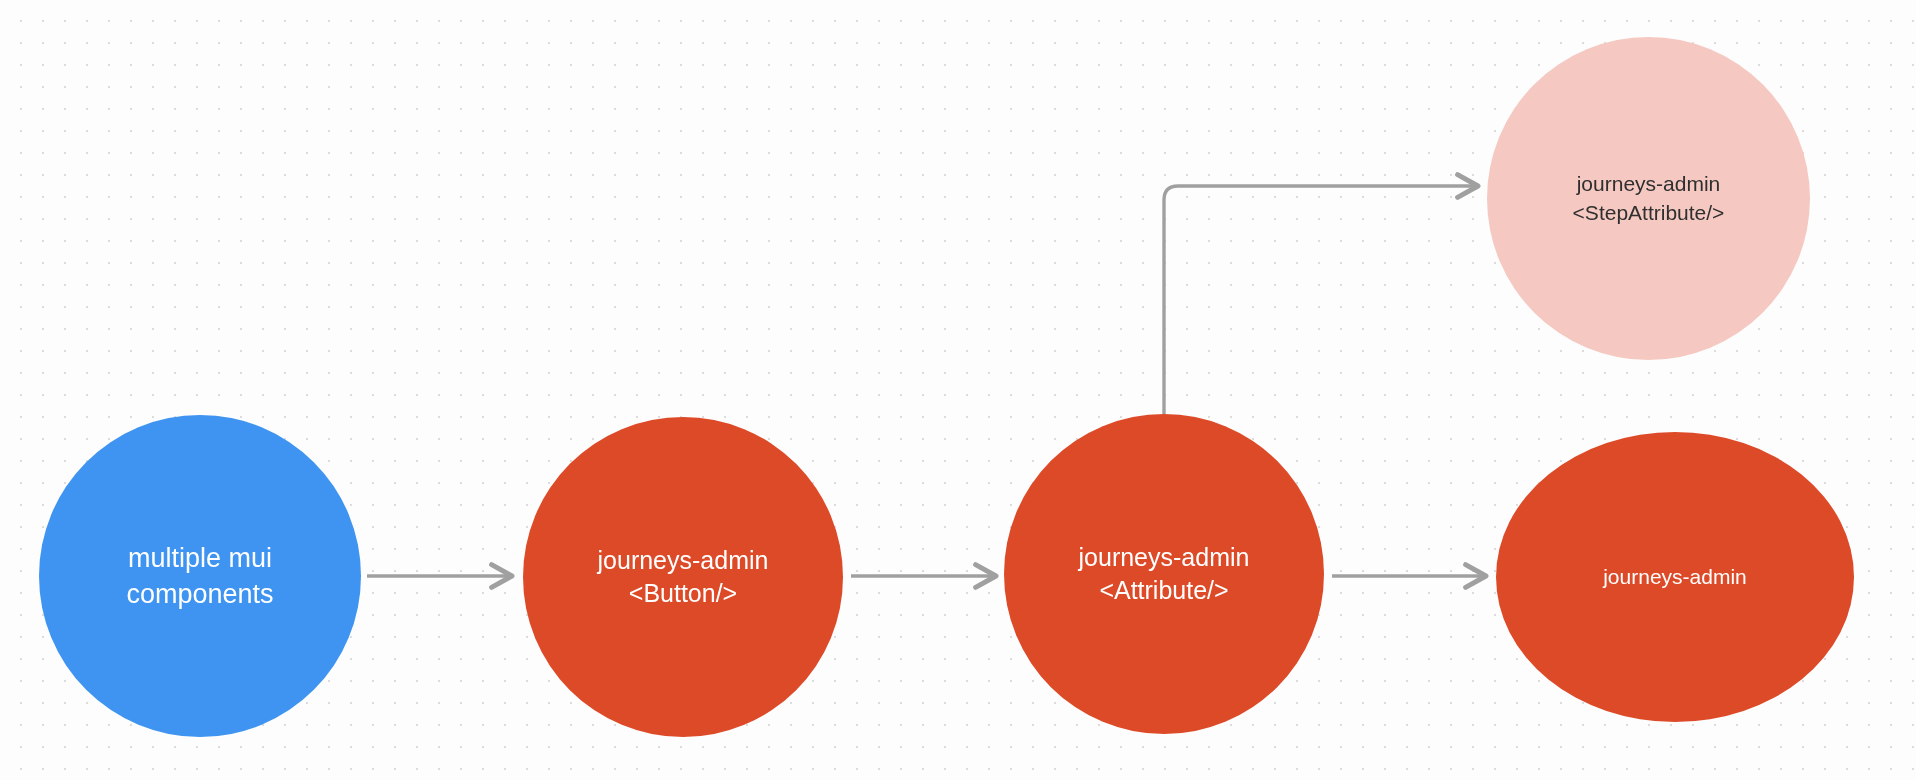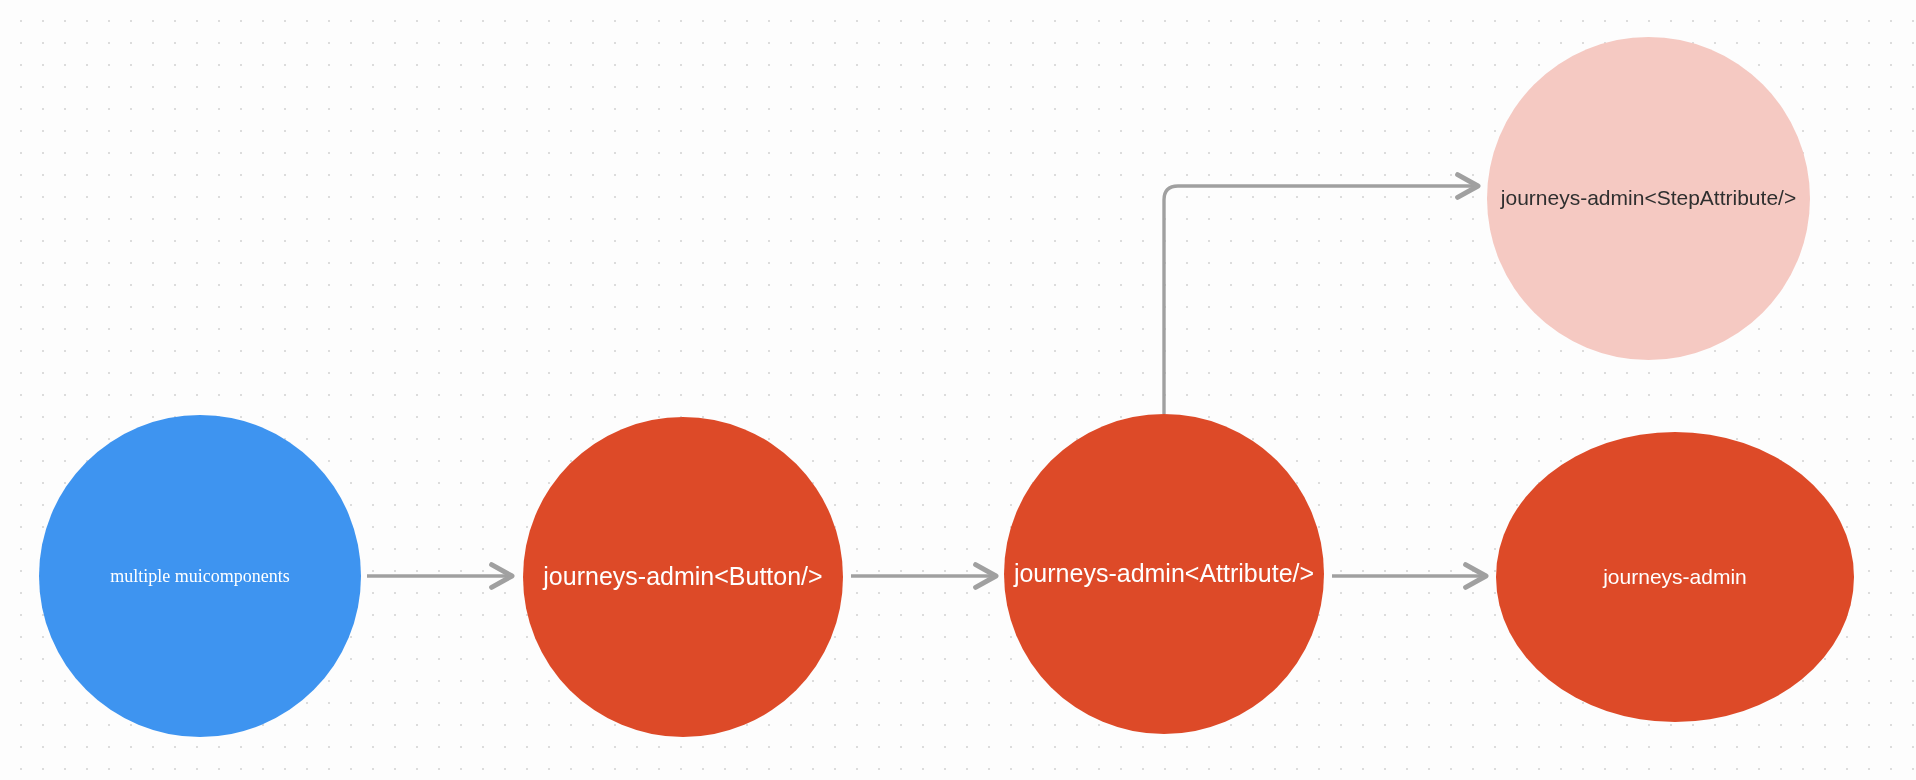--- a/index.html
+++ b/index.html
@@ -21,21 +21,21 @@
   #edges {
     position: absolute;
     inset: 0;
     width: 1916px;
     height: 780px;
     pointer-events: none;
   }
   .node {
     position: absolute;
     display: flex;
-    flex-direction: row;
+    flex-direction: column;
     align-items: center;
     justify-content: center;
     box-sizing: border-box;
     border-radius: 50%;
     text-align: left;
     line-height: 1.34;
   }
   .node .line {
     display: block;
     white-space: nowrap;
@@ -49,22 +49,21 @@
     color: #ffffff;
   }
   .node-pink {
     background: #F5C9C2;
     color: #2f2f2f;
   }
 
   
   #node-mui-components {
     left: 39px;  top: 415px;  width: 322px; height: 322px;
-    font-size: 18px;
-    font-family: Liberation Serif, serif;
+    font-size: 27px;
   }
   #node-button {
     left: 523px; top: 417px; width: 320px; height: 320px;
     font-size: 25px;
   }
   #node-attribute {
     left: 1004px; top: 414px; width: 320px; height: 320px;
     font-size: 25px;
   }
   #node-radio-option-attribute {

